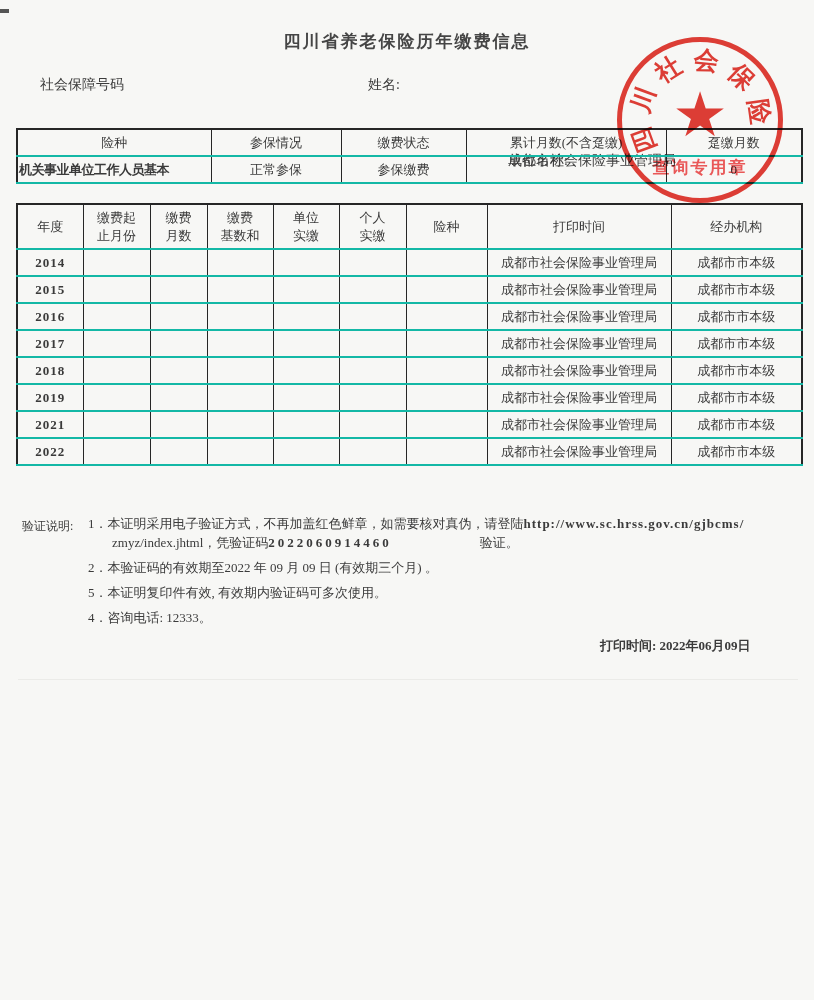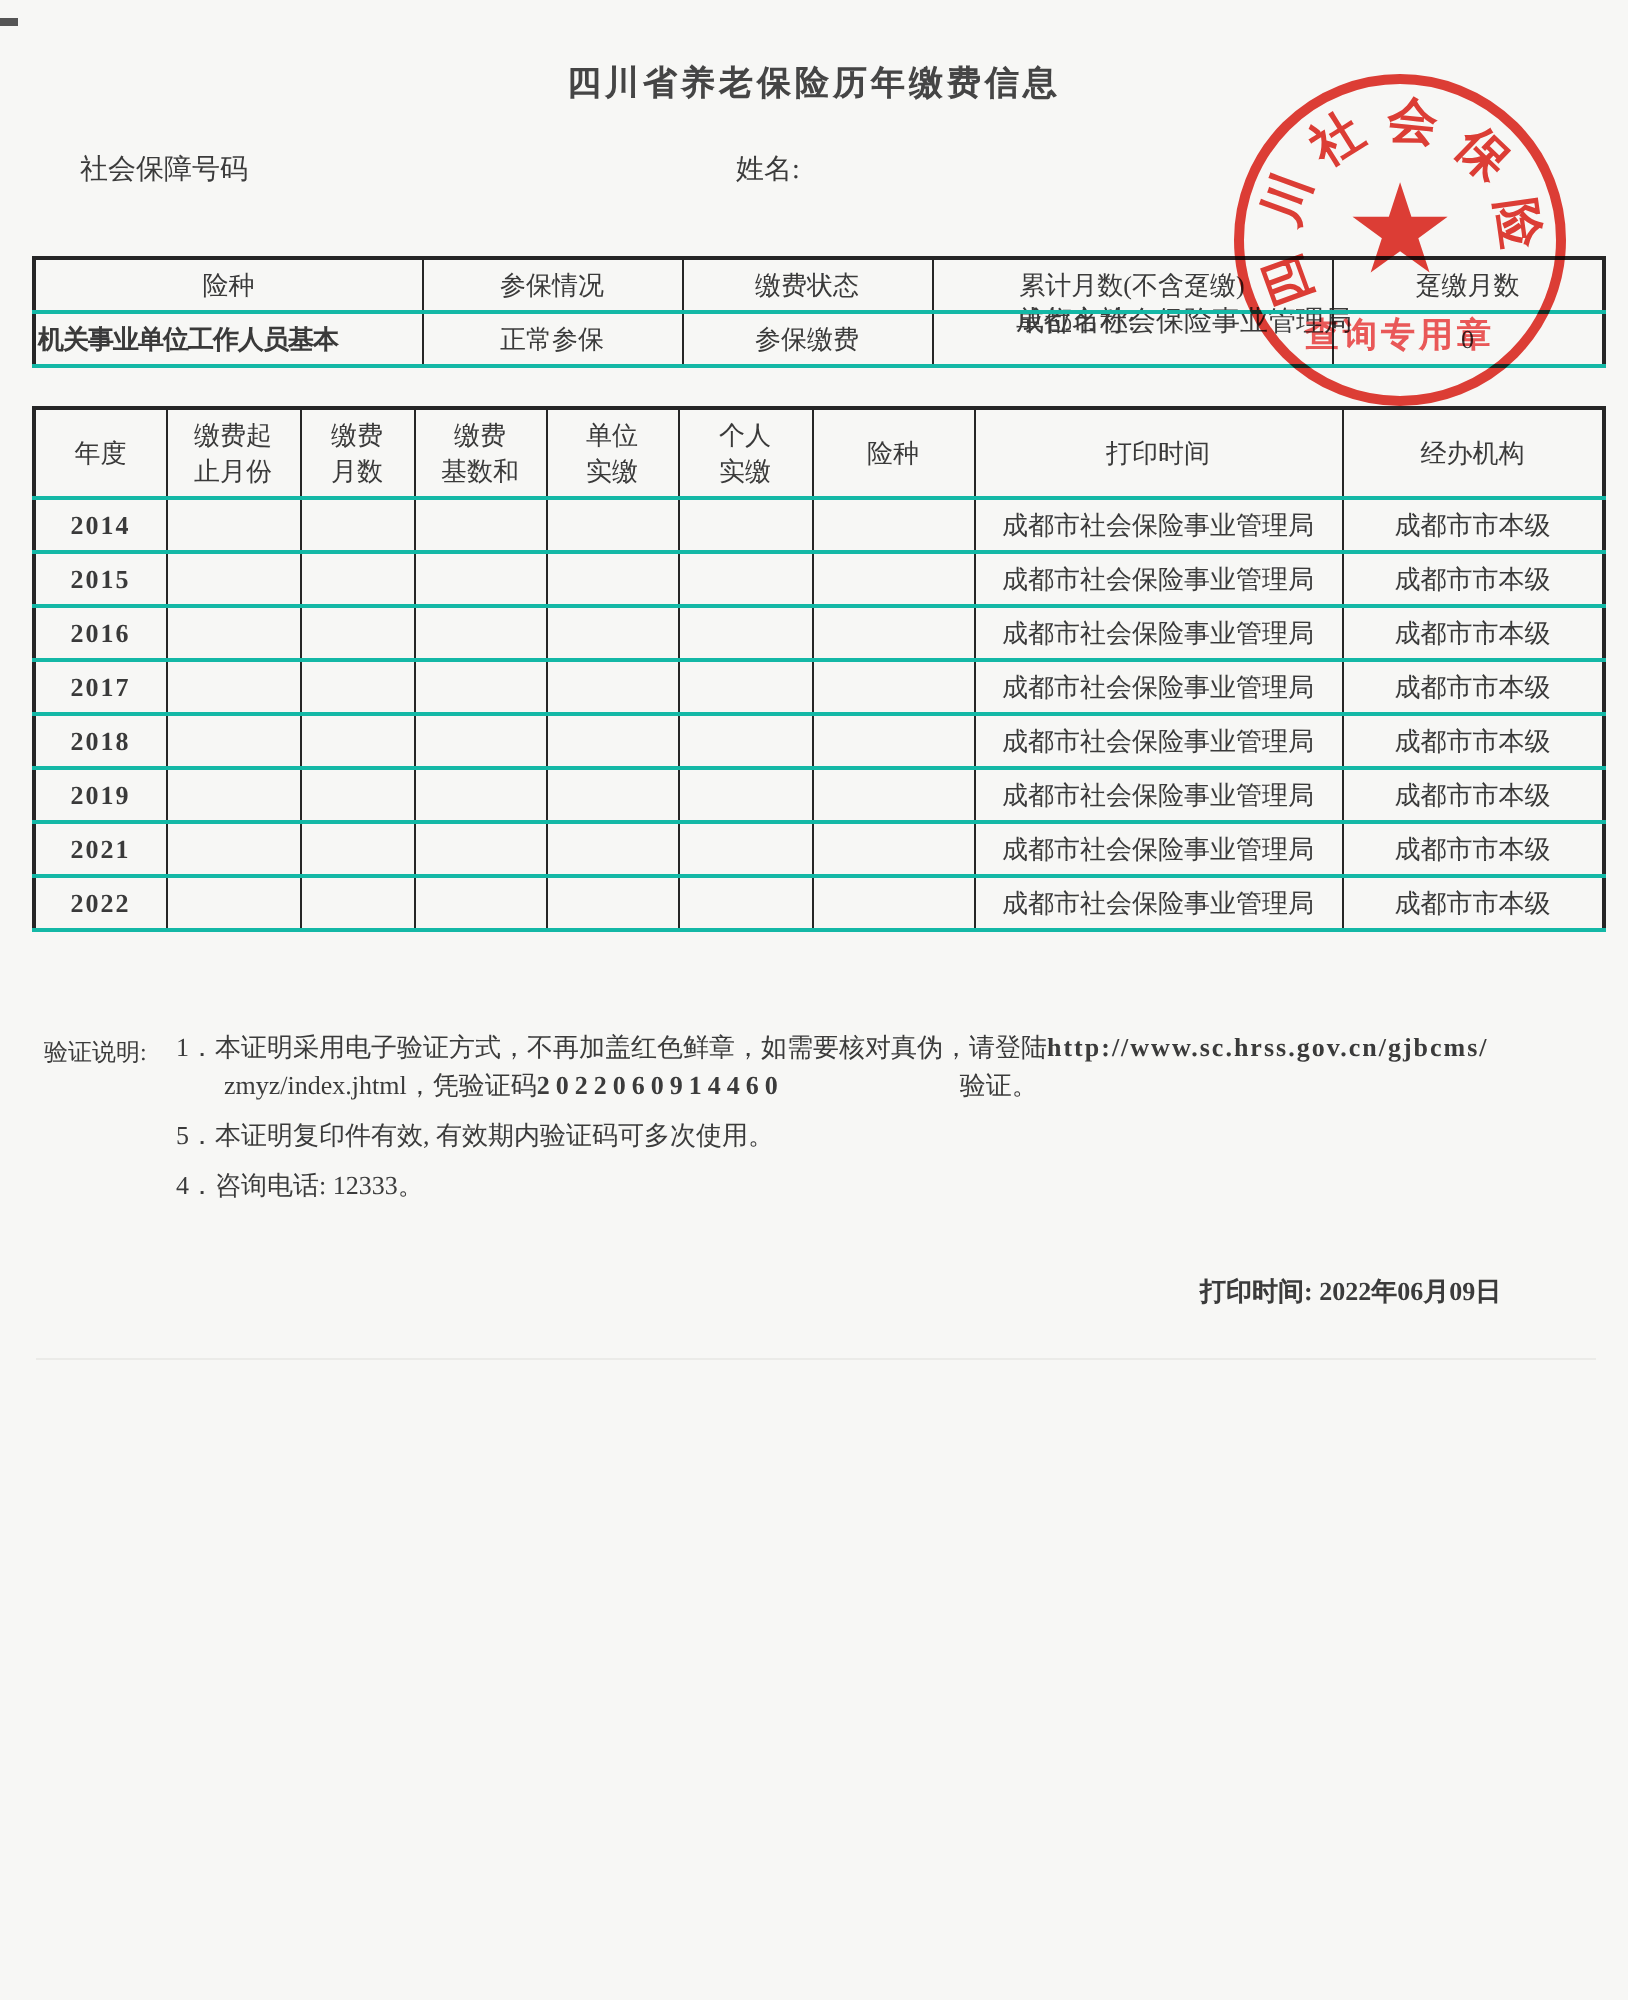--- a/index.html
+++ b/index.html
@@ -254,20 +254,21 @@
       </tr>
       </tbody>
   </table>
 
   <div class="notes">
     <span class="notes-label">验证说明:</span>
     <div class="notes-items">
       <div class="note-line"><span>1．本证明采用电子验证方式，不再加盖红色鲜章，如需要核对真伪，请登陆</span><span class="url">http://www.sc.hrss.gov.cn/gjbcms/</span><br>
         <span class="note-indent"><span>zmyz/index.jhtml，凭验证码</span><span class="code">2022060914460</span><span class="gap"></span><span>验证。</span></span>
       </div>
+      <div class="note-line">2．本验证码的有效期至2022 年 09 月 09 日 (有效期三个月) 。</div>
       <div class="note-line">5．本证明复印件有效, 有效期内验证码可多次使用。</div>
       <div class="note-line">4．咨询电话: 12333。</div>
     </div>
   </div>
 
   <div class="print-time">打印时间: 2022年06月09日</div>
 
   <div class="paper-edge"></div>
 
   <div class="stamp">

